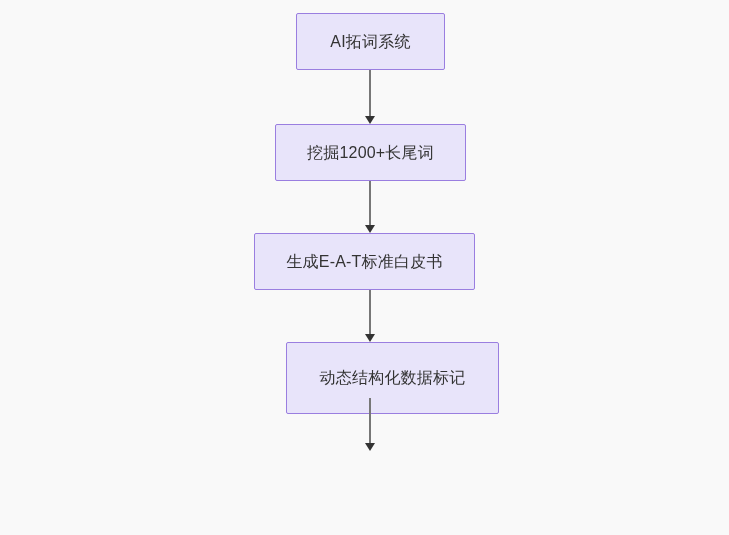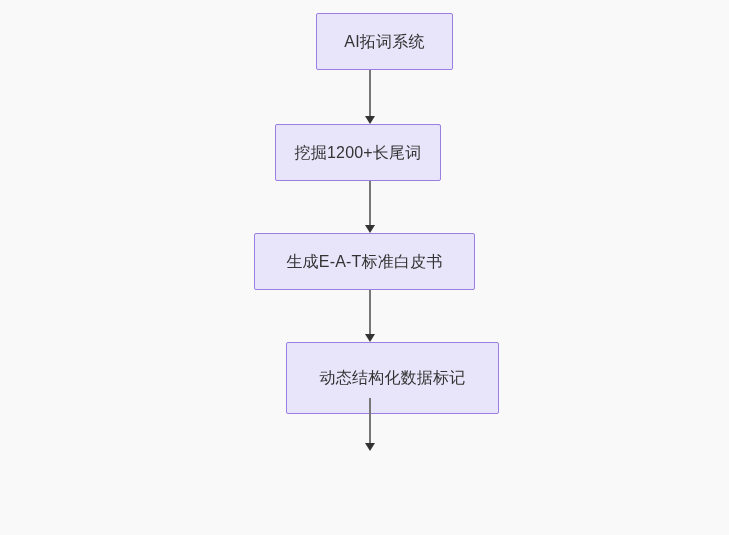--- a/index.html
+++ b/index.html
@@ -54,30 +54,30 @@
     border-left: 5px solid transparent;
     border-right: 5px solid transparent;
     border-top: 8px solid #333333;
   }
 </style>
 </head>
 <body>
 
 <div id="flowchart">
 
-  <div class="node" style="left:296px; top:13px; width:137px; height:57px;margin-left:20px;">
+  <div class="node" style="left:296px; top:13px; width:149px; height:57px;">
     <span class="node-label">AI拓词系统</span>
   </div>
 
   <div class="edge" style="left:369px; top:70px; width:2px; height:54px;">
     <div class="edge-line" style="height:46px;"></div>
     <div class="edge-arrow" style="top:46px;"></div>
   </div>
 
-  <div class="node" style="left:275px; top:124px; width:166px; height:57px;">
+  <div class="node" style="left:275px; top:124px; width:191px; height:57px;">
     <span class="node-label">挖掘1200+长尾词</span>
   </div>
 
   <div class="edge" style="left:369px; top:181px; width:2px; height:52px;">
     <div class="edge-line" style="height:44px;"></div>
     <div class="edge-arrow" style="top:44px;"></div>
   </div>
 
   <div class="node" style="left:254px; top:233px; width:221px; height:57px;">
     <span class="node-label">生成E-A-T标准白皮书</span>

